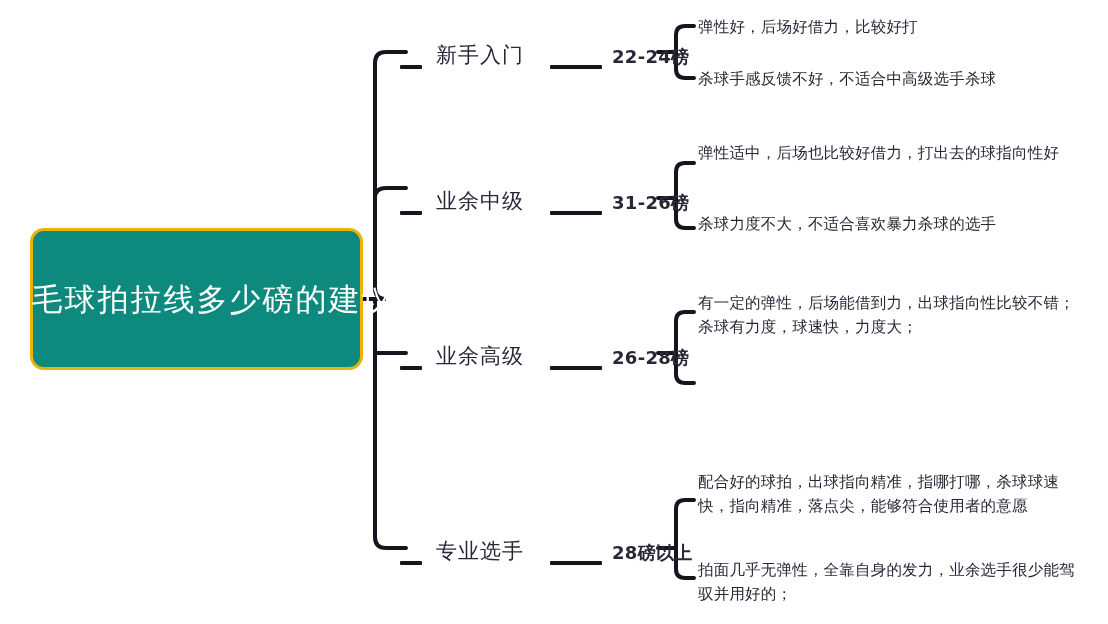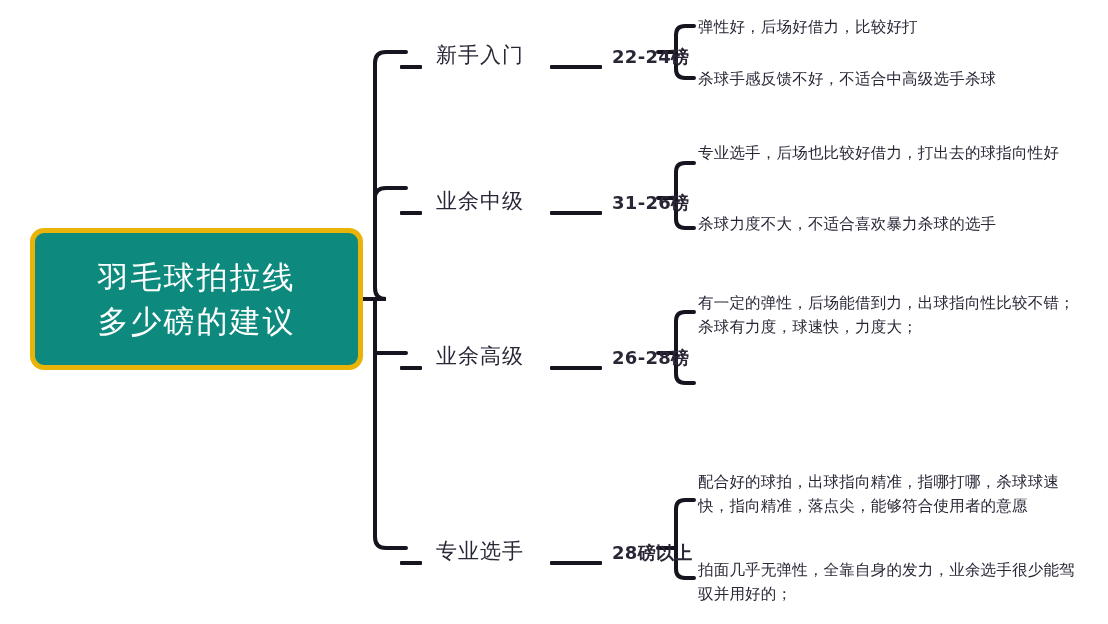--- a/index.html
+++ b/index.html
@@ -24,25 +24,25 @@
   }
 
   
   .center-node {
     position: absolute;
     left: 30px;
     top: 228px;
     width: 333px;
     height: 142px;
     background: #0d8a7d;
-    border: 5px solid #eab308;
+    border: 3px solid #eab308;
     border-radius: 14px;
     box-sizing: border-box;
     display: flex;
-    flex-direction: column;
+    flex-direction: row;
     align-items: center;
     justify-content: center;
     color: #ffffff;
     z-index: 3;
   }
   .center-node .line {
     font-size: 31px;
     line-height: 1.42;
     letter-spacing: 2px;
     font-weight: 400;
@@ -151,21 +151,21 @@
   </div>
   <div class="detail" style="top:15px">弹性好，后场好借力，比较好打</div>
   <div class="detail" style="top:67px">杀球手感反馈不好，不适合中高级选手杀球</div>
 
   <div class="branch" style="top:181px">
     <span class="branch-dash"></span>
     <span class="branch-label">业余中级</span>
     <span class="branch-connector"></span>
     <span class="branch-weight">31-26磅</span>
   </div>
-  <div class="detail" style="top:141px">专业选手，后场也比较好借力，打出去的球指向性好</div>
+  <div class="detail" style="top:141px">弹性适中，后场也比较好借力，打出去的球指向性好</div>
   <div class="detail" style="top:212px">杀球力度不大，不适合喜欢暴力杀球的选手</div>
 
   <div class="branch" style="top:336px">
     <span class="branch-dash"></span>
     <span class="branch-label">业余高级</span>
     <span class="branch-connector"></span>
     <span class="branch-weight">26-28磅</span>
   </div>
   <div class="detail" style="top:291px">有一定的弹性，后场能借到力，出球指向性比较不错；杀球有力度，球速快，力度大；</div>
 

